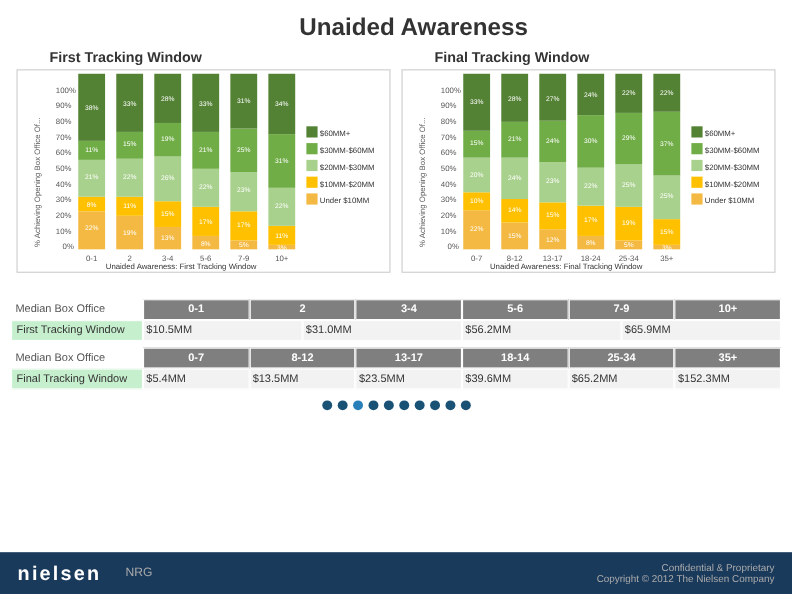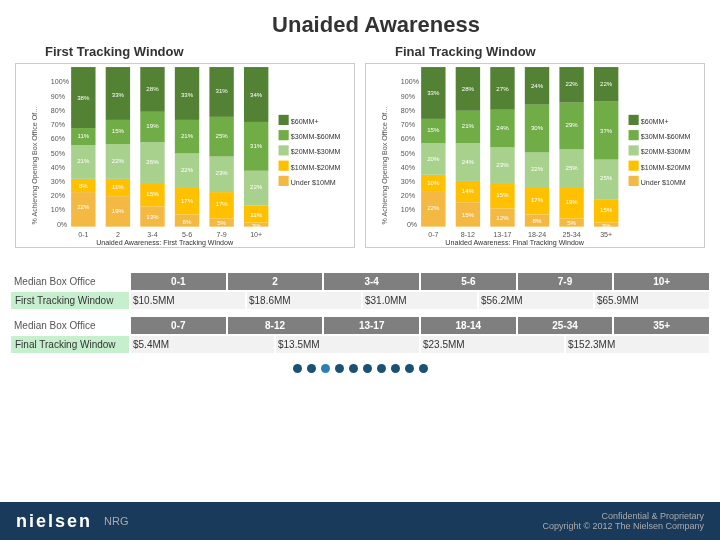--- a/index.html
+++ b/index.html
@@ -447,21 +447,20 @@
       <div class="table-header-cell">0-1</div>
       <div class="table-header-cell">2</div>
       <div class="table-header-cell">3-4</div>
       <div class="table-header-cell">5-6</div>
       <div class="table-header-cell">7-9</div>
       <div class="table-header-cell">10+</div>
     </div>
     <div class="table-data-row">
       <div class="table-data-label">First Tracking Window</div>
       <div class="table-data-cell">$10.5MM</div>
-      <div class="table-data-cell">$18.6MM</div>
       <div class="table-data-cell">$31.0MM</div>
       <div class="table-data-cell">$56.2MM</div>
       <div class="table-data-cell">$65.9MM</div>
     </div>
   </div>
 
   <div class="table-block">
     <div class="table-header-row">
       <div class="table-label-cell">Median Box Office</div>
       <div class="table-header-cell">0-7</div>
@@ -469,38 +468,40 @@
       <div class="table-header-cell">13-17</div>
       <div class="table-header-cell">18-14</div>
       <div class="table-header-cell">25-34</div>
       <div class="table-header-cell">35+</div>
     </div>
     <div class="table-data-row">
       <div class="table-data-label">Final Tracking Window</div>
       <div class="table-data-cell">$5.4MM</div>
       <div class="table-data-cell">$13.5MM</div>
       <div class="table-data-cell">$23.5MM</div>
+      <div class="table-data-cell">$39.6MM</div>
+      <div class="table-data-cell">$65.2MM</div>
       <div class="table-data-cell">$152.3MM</div>
     </div>
   </div>
 
 </div>
 
 <div class="dot-row">
   <span class="dot"></span>
   <span class="dot"></span>
   <span class="dot active"></span>
   <span class="dot"></span>
   <span class="dot"></span>
   <span class="dot"></span>
   <span class="dot"></span>
   <span class="dot"></span>
   <span class="dot"></span>
   <span class="dot"></span>
 </div>
 
 <div class="footer">
-  <div style="display:flex;align-items:center;gap:12px;">
+  <div style="display:flex;align-items:center;gap:22px;">
     <div class="footer-logo">nielsen</div>
     <div class="footer-nrg">NRG</div>
   </div>
   <div class="footer-copyright">Confidential &amp; Proprietary<br>Copyright © 2012 The Nielsen Company</div>
 </div>
 
 </body></html>

